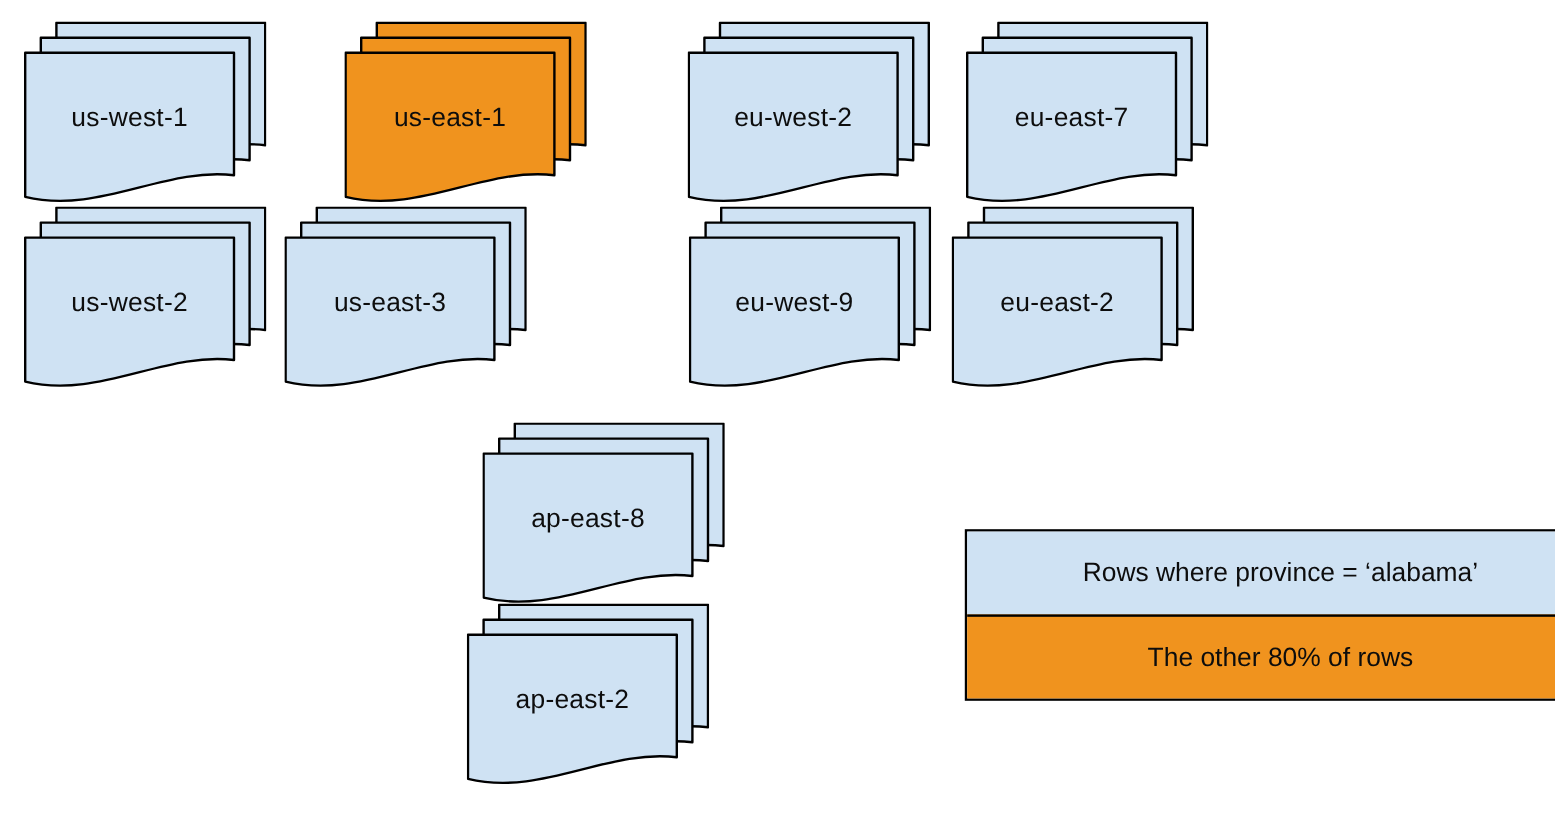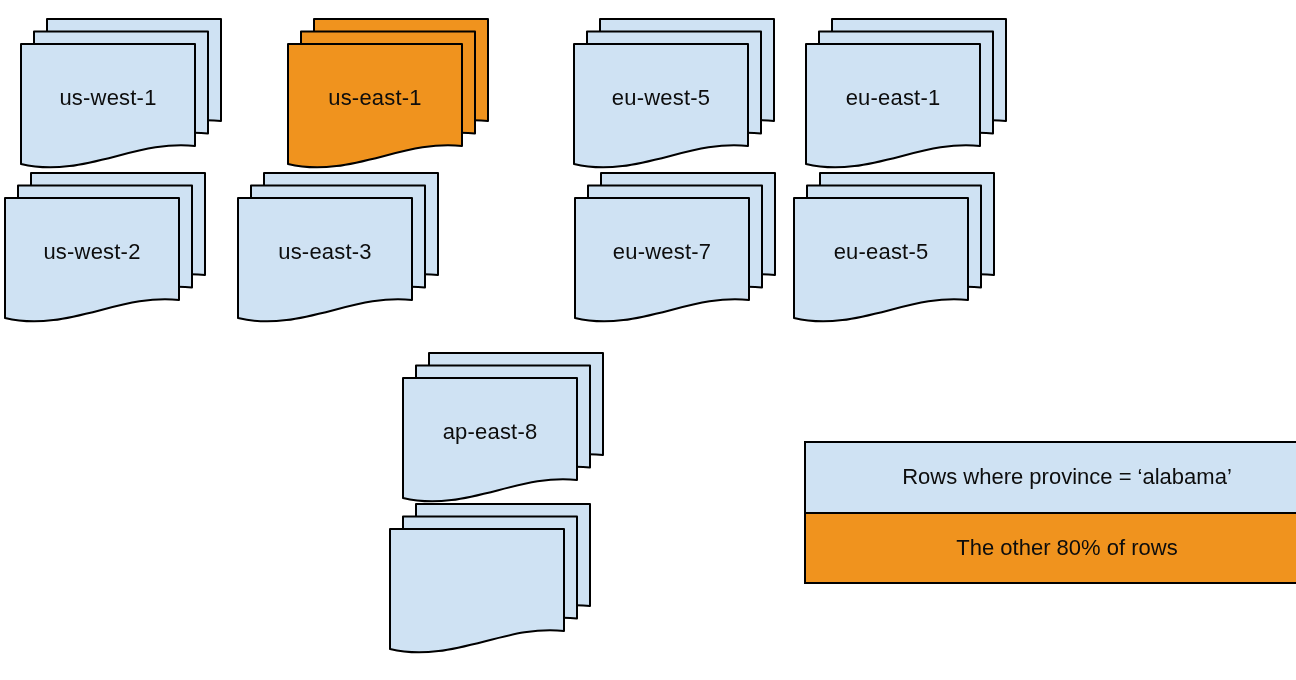--- a/index.html
+++ b/index.html
@@ -37,21 +37,21 @@
     color: #0d0d0d;
     white-space: nowrap;
     pointer-events: none;
   }
 
   
   .s-us-west-1 { left: 20px;  top: 18px;  }
   .s-us-east-1 { left: 250px; top: 18px; margin-left: 37px;  }
   .s-eu-west-1 { left: 573px; top: 18px;  }
   .s-eu-east-1 { left: 805px; top: 18px;  }
-  .s-us-west-2 { left: 4px;  top: 172px; }
+  .s-us-west-2 { left: 20px;  top: 172px; }
   .s-us-east-2 { left: 237px; top: 172px; }
   .s-eu-west-2 { left: 574px; top: 172px; }
   .s-eu-east-2 { left: 793px; top: 172px; }
   .s-ap-east-1 { left: 402px; top: 352px; }
   .s-ap-east-2 { left: 389px; top: 503px; }
 
   
   .legend {
     position: absolute;
     left: 804px; top: 441px;
@@ -93,30 +93,30 @@
     </svg>
     <div class="stack-label">us-east-1</div>
   </div>
 
   <div class="stack s-eu-west-1">
     <svg class="stack-svg" width="202" height="152" viewBox="-1 -1 202 152" aria-hidden="true">
       <path class="doc" d="M26,0 L200,0 L200,102 C142,95 87,135 26,120 Z"></path>
       <path class="doc" d="M13,12.5 L187,12.5 L187,114.5 C129,107.5 74,147.5 13,132.5 Z"></path>
       <path class="doc" d="M0,25 L174,25 L174,127 C116,120 61,160 0,145 Z"></path>
     </svg>
-    <div class="stack-label">eu-west-5</div>
+    <div class="stack-label">eu-west-2</div>
   </div>
 
   <div class="stack s-eu-east-1">
     <svg class="stack-svg" width="202" height="152" viewBox="-1 -1 202 152" aria-hidden="true">
       <path class="doc" d="M26,0 L200,0 L200,102 C142,95 87,135 26,120 Z"></path>
       <path class="doc" d="M13,12.5 L187,12.5 L187,114.5 C129,107.5 74,147.5 13,132.5 Z"></path>
       <path class="doc" d="M0,25 L174,25 L174,127 C116,120 61,160 0,145 Z"></path>
     </svg>
-    <div class="stack-label">eu-east-1</div>
+    <div class="stack-label">eu-east-7</div>
   </div>
 
   <div class="stack s-us-west-2">
     <svg class="stack-svg" width="202" height="152" viewBox="-1 -1 202 152" aria-hidden="true">
       <path class="doc" d="M26,0 L200,0 L200,102 C142,95 87,135 26,120 Z"></path>
       <path class="doc" d="M13,12.5 L187,12.5 L187,114.5 C129,107.5 74,147.5 13,132.5 Z"></path>
       <path class="doc" d="M0,25 L174,25 L174,127 C116,120 61,160 0,145 Z"></path>
     </svg>
     <div class="stack-label">us-west-2</div>
   </div>
@@ -129,47 +129,48 @@
     </svg>
     <div class="stack-label">us-east-3</div>
   </div>
 
   <div class="stack s-eu-west-2">
     <svg class="stack-svg" width="202" height="152" viewBox="-1 -1 202 152" aria-hidden="true">
       <path class="doc" d="M26,0 L200,0 L200,102 C142,95 87,135 26,120 Z"></path>
       <path class="doc" d="M13,12.5 L187,12.5 L187,114.5 C129,107.5 74,147.5 13,132.5 Z"></path>
       <path class="doc" d="M0,25 L174,25 L174,127 C116,120 61,160 0,145 Z"></path>
     </svg>
-    <div class="stack-label">eu-west-7</div>
+    <div class="stack-label">eu-west-9</div>
   </div>
 
   <div class="stack s-eu-east-2">
     <svg class="stack-svg" width="202" height="152" viewBox="-1 -1 202 152" aria-hidden="true">
       <path class="doc" d="M26,0 L200,0 L200,102 C142,95 87,135 26,120 Z"></path>
       <path class="doc" d="M13,12.5 L187,12.5 L187,114.5 C129,107.5 74,147.5 13,132.5 Z"></path>
       <path class="doc" d="M0,25 L174,25 L174,127 C116,120 61,160 0,145 Z"></path>
     </svg>
-    <div class="stack-label">eu-east-5</div>
+    <div class="stack-label">eu-east-2</div>
   </div>
 
   <div class="stack s-ap-east-1">
     <svg class="stack-svg" width="202" height="152" viewBox="-1 -1 202 152" aria-hidden="true">
       <path class="doc" d="M26,0 L200,0 L200,102 C142,95 87,135 26,120 Z"></path>
       <path class="doc" d="M13,12.5 L187,12.5 L187,114.5 C129,107.5 74,147.5 13,132.5 Z"></path>
       <path class="doc" d="M0,25 L174,25 L174,127 C116,120 61,160 0,145 Z"></path>
     </svg>
     <div class="stack-label">ap-east-8</div>
   </div>
 
   <div class="stack s-ap-east-2">
     <svg class="stack-svg" width="202" height="152" viewBox="-1 -1 202 152" aria-hidden="true">
       <path class="doc" d="M26,0 L200,0 L200,102 C142,95 87,135 26,120 Z"></path>
       <path class="doc" d="M13,12.5 L187,12.5 L187,114.5 C129,107.5 74,147.5 13,132.5 Z"></path>
       <path class="doc" d="M0,25 L174,25 L174,127 C116,120 61,160 0,145 Z"></path>
     </svg>
+    <div class="stack-label">ap-east-2</div>
   </div>
 
   <div class="legend">
     <div class="legend-row legend-row--blue">
       <span>Rows where province = ‘alabama’</span>
     </div>
     <div class="legend-row legend-row--orange">
       <span>The other 80% of rows</span>
     </div>
   </div>

